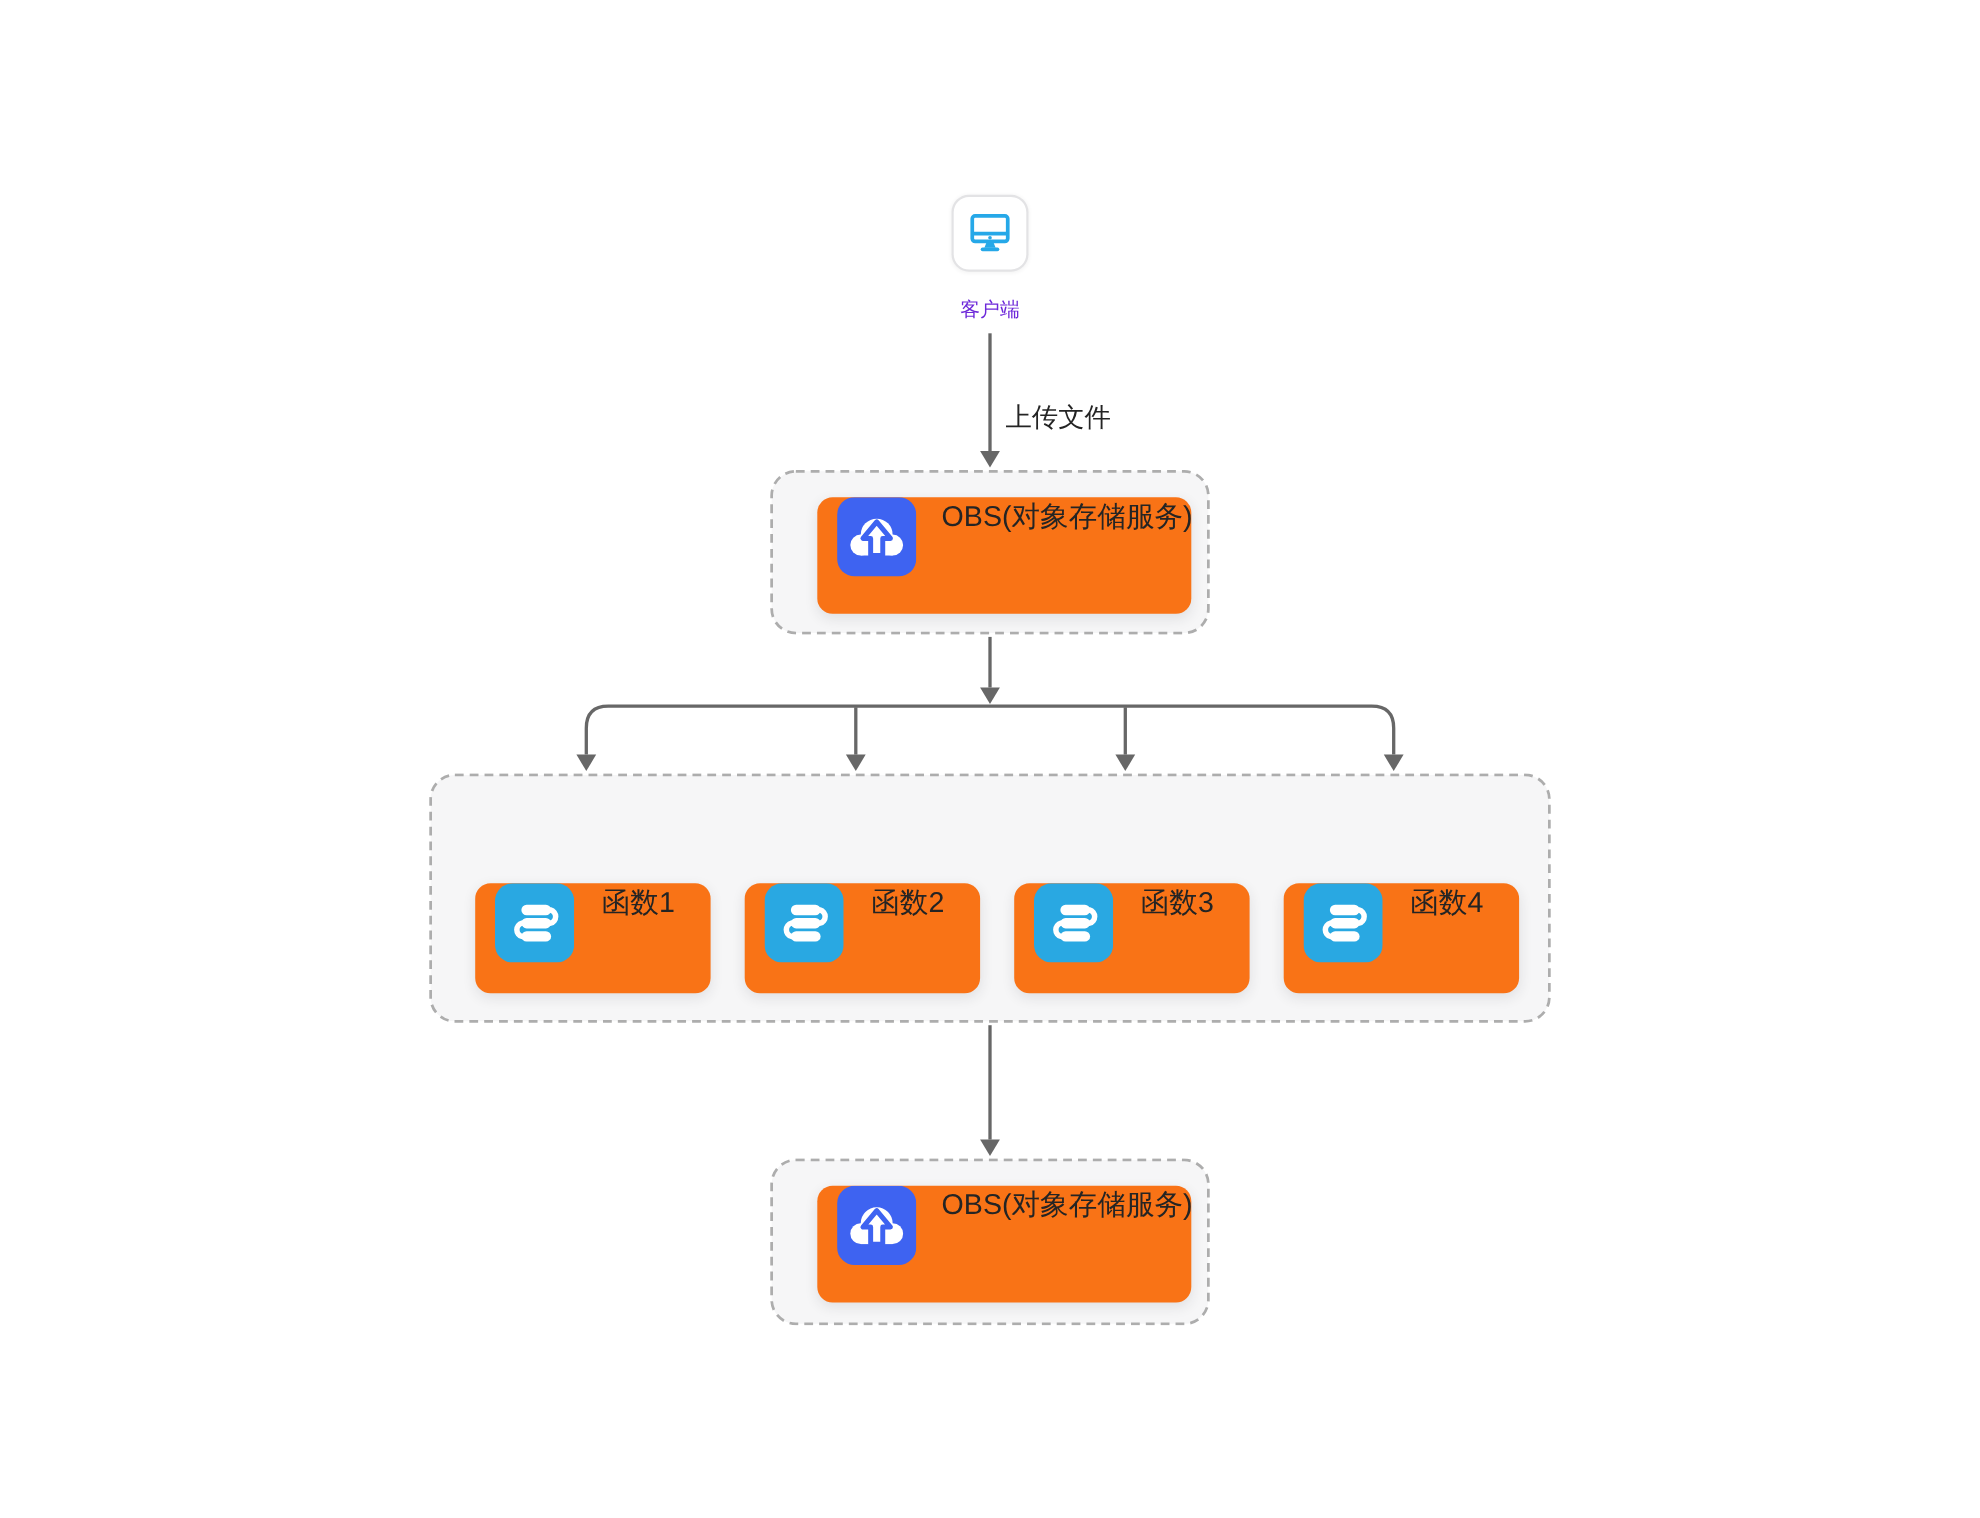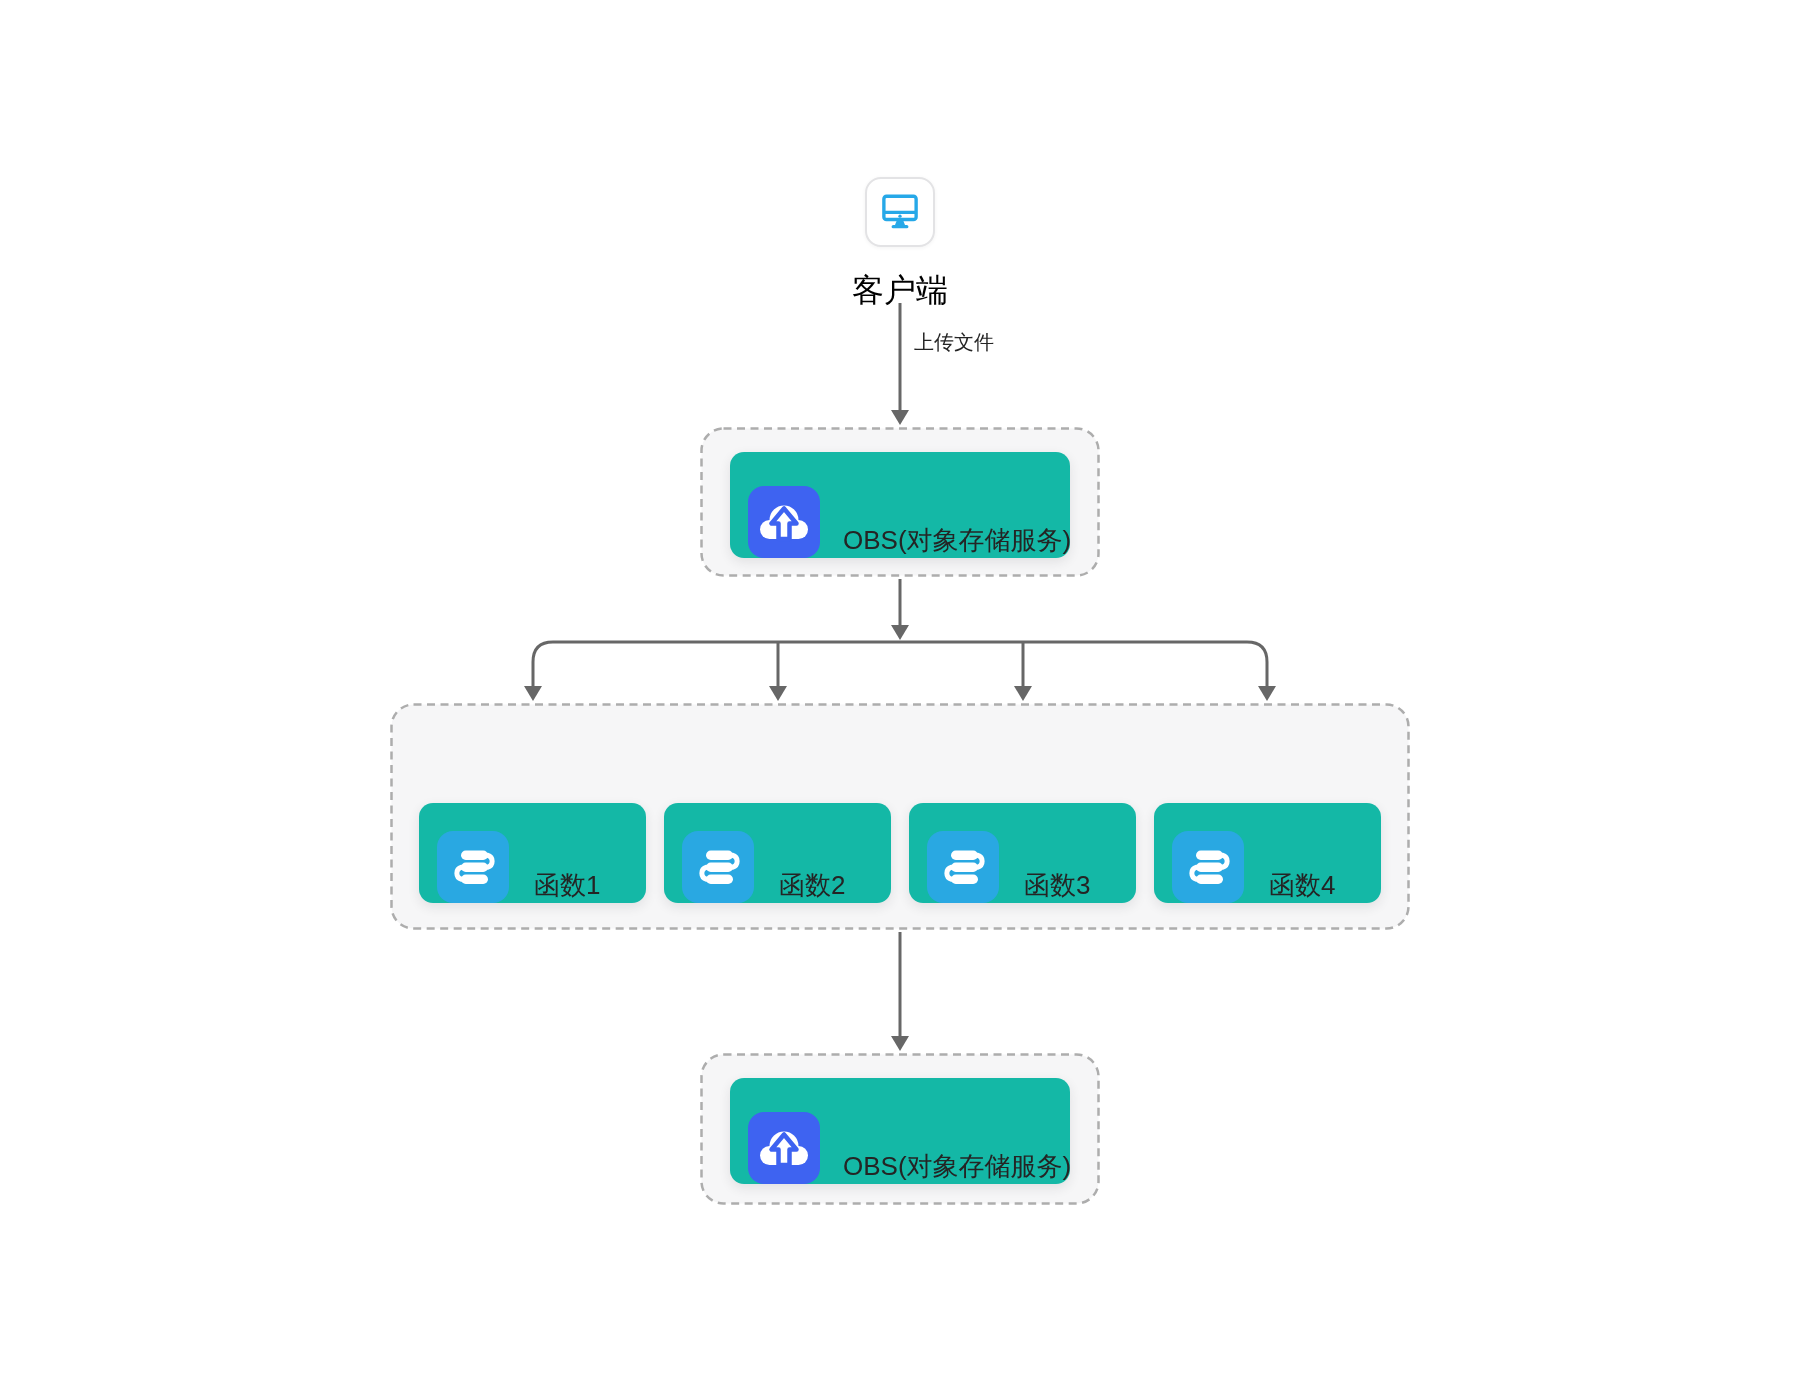--- a/index.html
+++ b/index.html
@@ -14,46 +14,46 @@
   .connectors{position:absolute;left:0;top:0;z-index:3;pointer-events:none;}
 
   
   .client-node{position:absolute;left:830px;top:177px;width:140px;z-index:2;}
   .client-iconbox{
     width:70px;height:70px;margin:0 auto;
     background:#ffffff;border:2px solid #e3e3e5;border-radius:16px;
     box-shadow:0 1px 4px rgba(0,0,0,0.05);
     display:flex;align-items:center;justify-content:center;box-sizing:border-box;
   }
-  .client-label{margin-top:22px;text-align:center;font-size:32px;color:#000000;}
+  .client-label{margin-top:22px;text-align:center;font-size:18px;color:#6d28d9;}
 
   
-  .edge-label{position:absolute;left:914px;top:329px;font-size:20px;color:#242424;z-index:2;}
+  .edge-label{position:absolute;left:914px;top:363px;font-size:24px;color:#242424;z-index:2;}
 
   
   .dashed-box{position:absolute;box-sizing:border-box;z-index:1;}
   .dashed-box > svg.dash{position:absolute;left:0;top:0;}
   .obs-top{left:700px;top:427px;width:400px;height:150px;}
   .obs-bottom{left:700px;top:1053px;width:400px;height:152px;}
   .fg-box{left:390px;top:703px;width:1020px;height:227px;}
 
   .fg-title{
     position:absolute;left:0;top:31px;width:100%;
     text-align:center;font-size:30px;font-weight:500;color:#1d1d1f;
   }
   .fg-cards{
     position:absolute;left:29px;top:100px;width:962px;height:100px;
     display:flex;gap:18px;
   }
 
   
   .service-card{
-    position:relative;background:#14b8a6;border-radius:14px;
+    position:relative;background:#f97316;border-radius:14px;
     box-shadow:0 4px 12px rgba(40,44,52,0.10);
-    display:flex;align-items:flex-end;box-sizing:border-box;
+    display:flex;align-items:flex-start;box-sizing:border-box;margin-left:13px;
   }
   .obs-card{position:absolute;left:30px;top:25px;width:340px;height:106px;padding-left:18px;}
   .fn-card{width:227px;height:100px;padding-left:18px;}
   .icon72{width:72px;height:72px;flex:0 0 72px;display:block;}
   .svc-label{margin-left:23px;font-size:26px;color:#242424;white-space:nowrap;}
   .fn-label{margin-left:25px;font-size:26px;color:#242424;white-space:nowrap;}
 </style>
 </head>
 <body>
 

